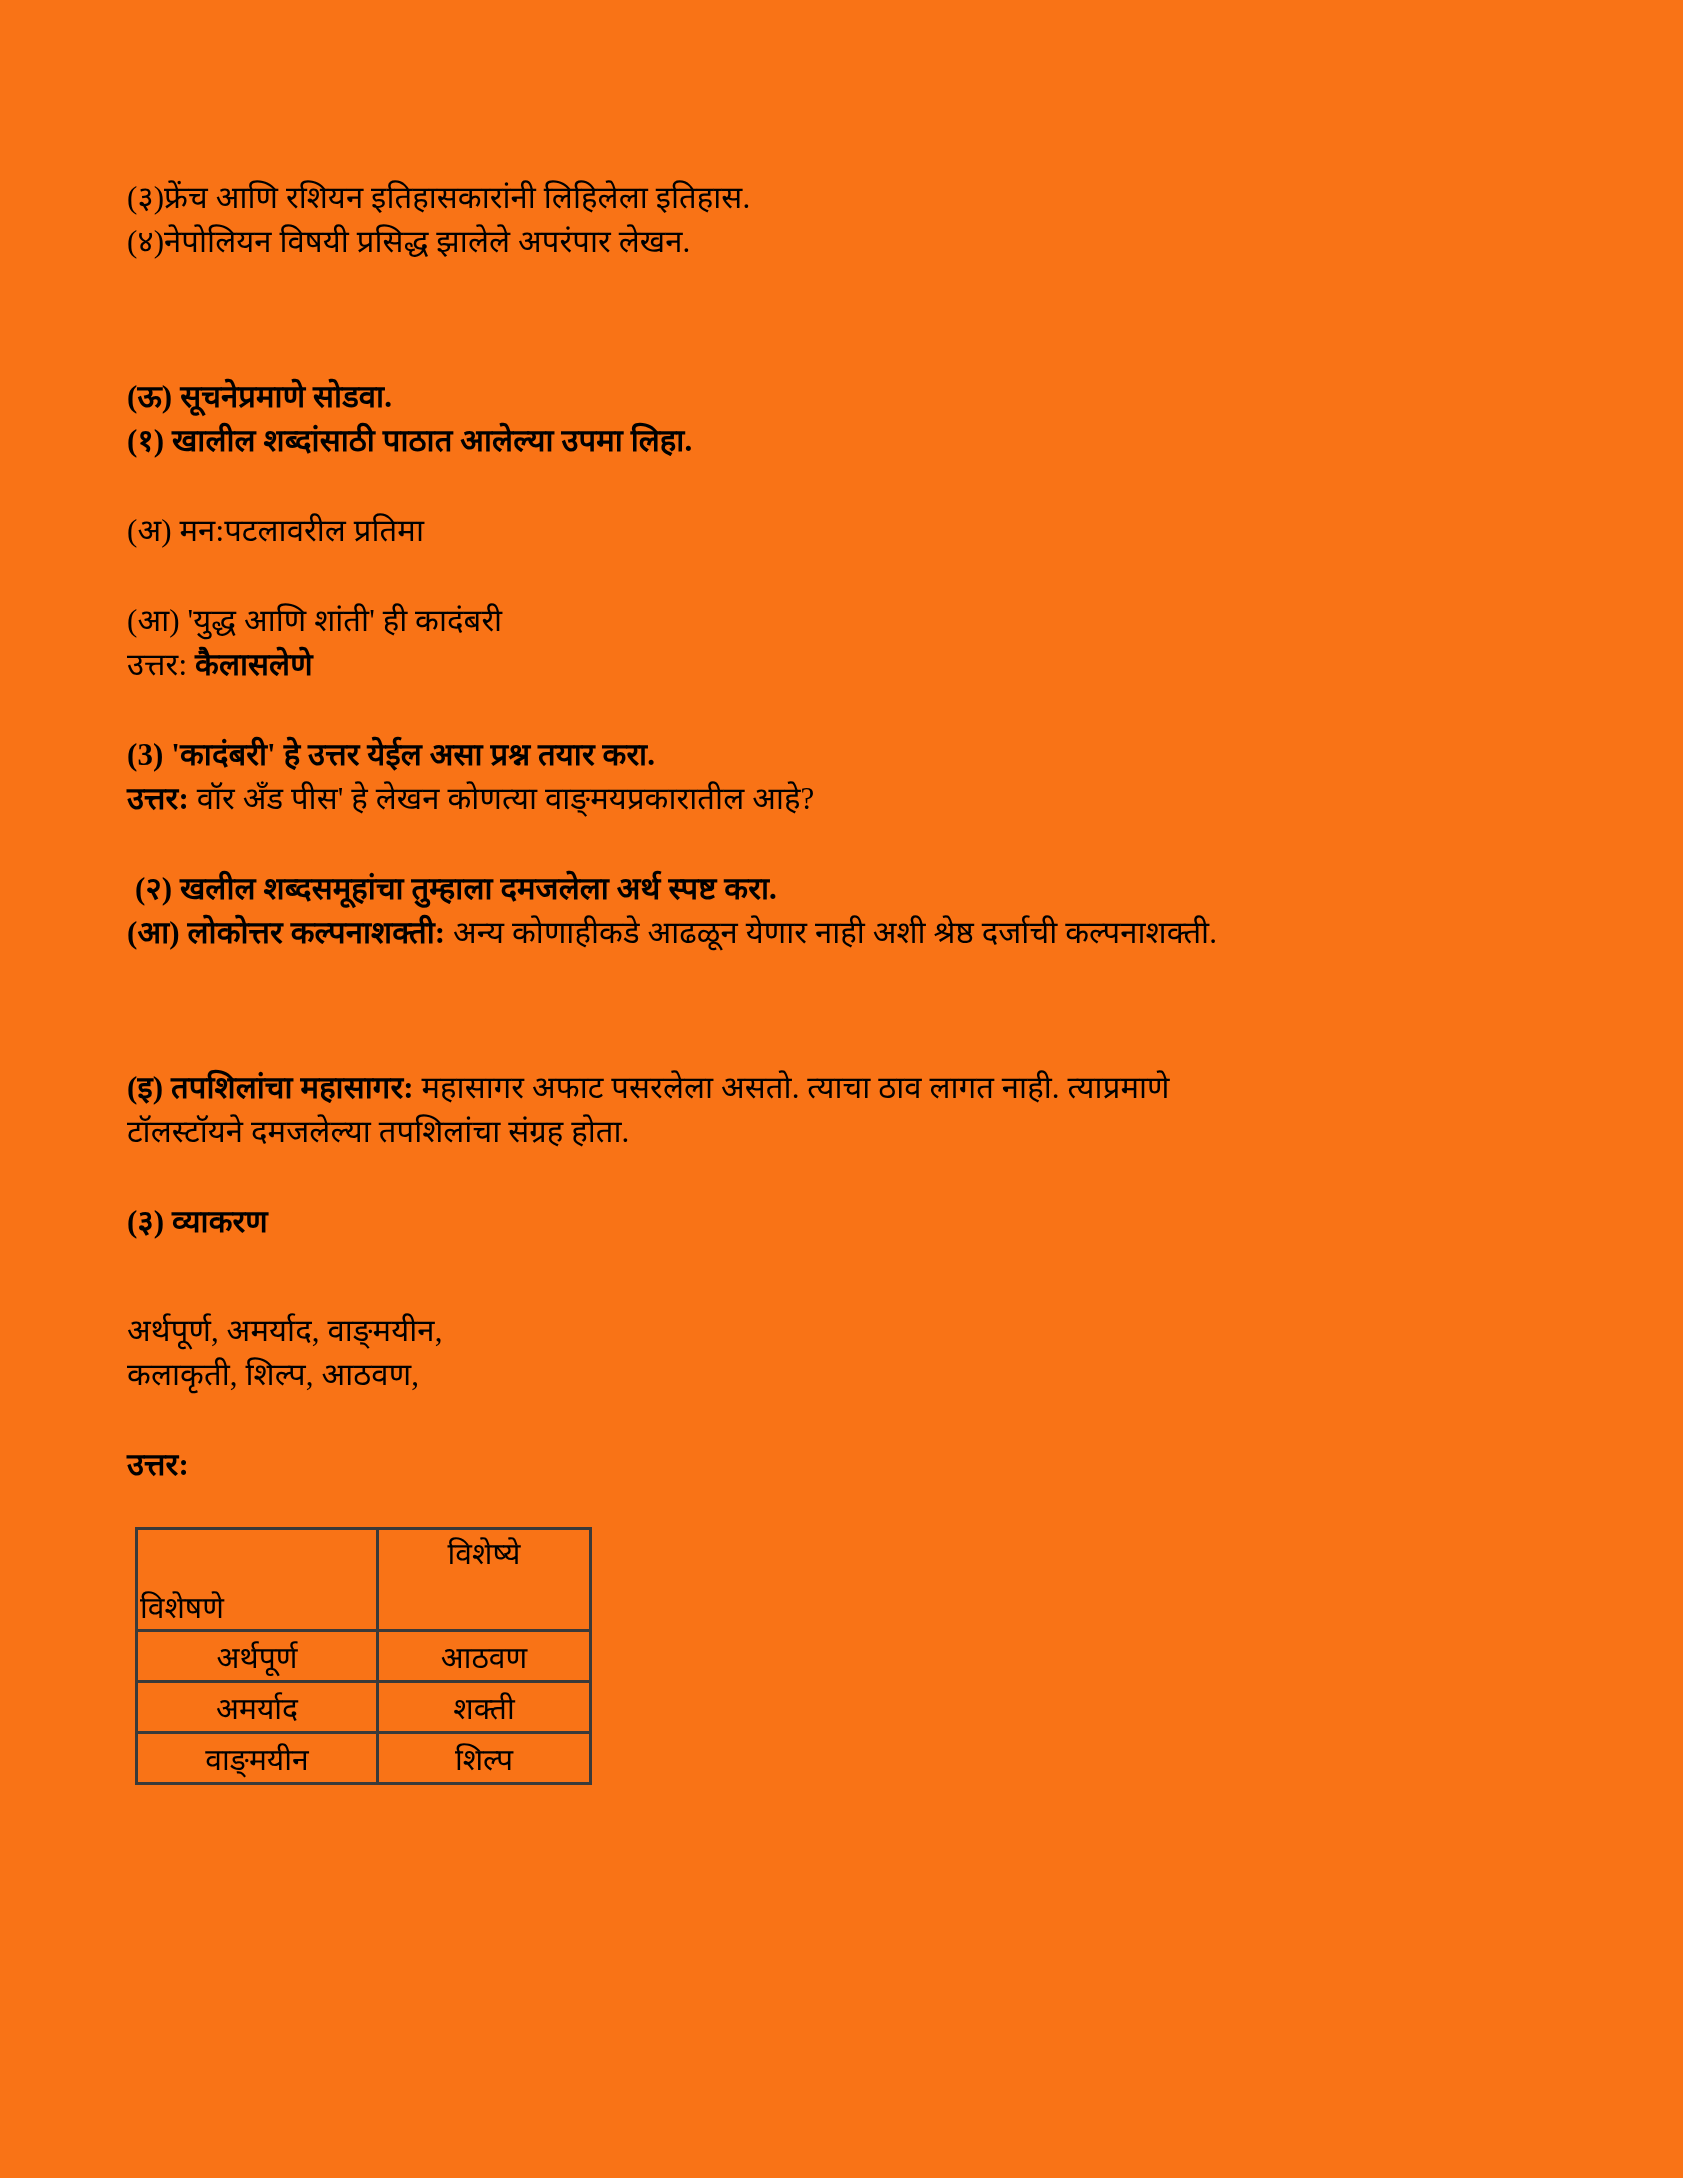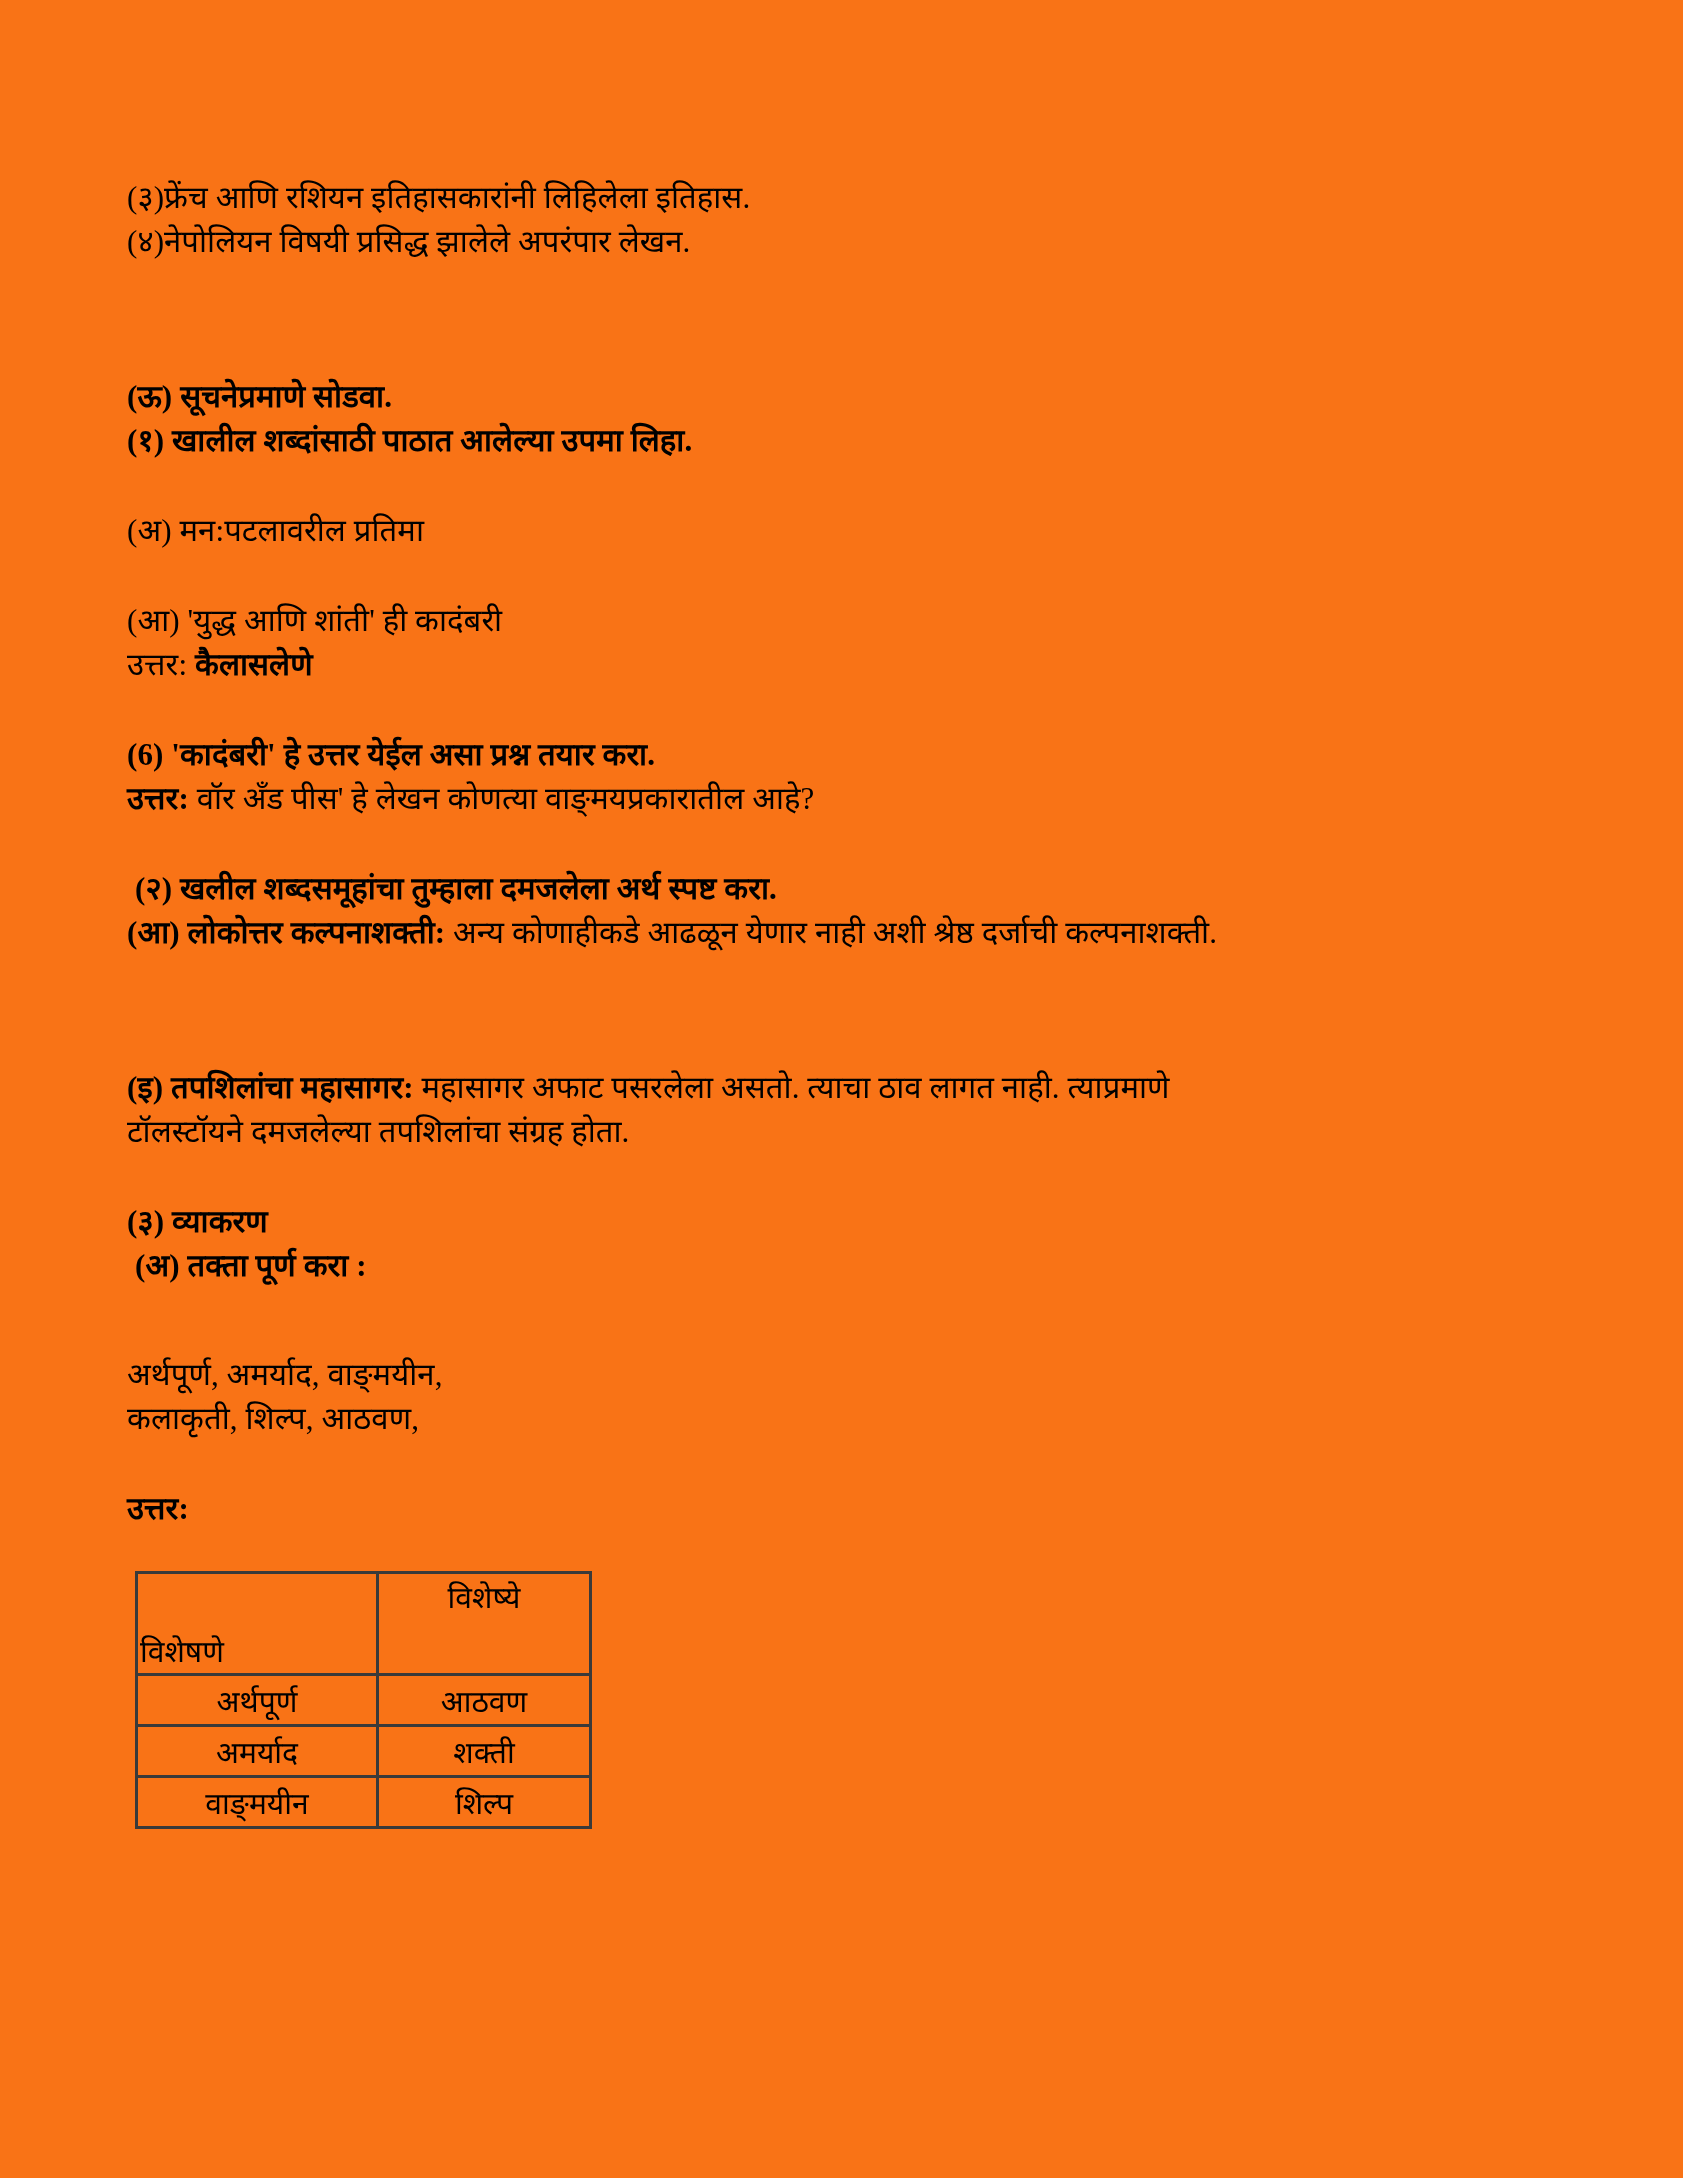--- a/index.html
+++ b/index.html
@@ -97,21 +97,21 @@
     <div class="gap-md"></div>
 
     <div class="ln">(आ) 'युद्ध आणि शांती' ही कादंबरी</div>
     <div class="ln">
       <span>उत्तर:</span>
       <span class="b">कैलासलेणे</span>
     </div>
 
     <div class="gap-md"></div>
 
-    <div class="ln b">(6) 'कादंबरी' हे उत्तर येईल असा प्रश्न तयार करा.</div>
+    <div class="ln b">(3) 'कादंबरी' हे उत्तर येईल असा प्रश्न तयार करा.</div>
     <div class="ln">
       <span class="b">उत्तर:</span>
       <span>वॉर अँड पीस' हे लेखन कोणत्या वाङ्‌मयप्रकारातील आहे?</span>
     </div>
 
     <div class="gap-md"></div>
 
     <div class="ln b indent1">(२) खलील शब्दसमूहांचा तुम्हाला दमजलेला अर्थ स्पष्ट करा.</div>
 
 
@@ -124,21 +124,20 @@
 
     <div class="ln">
       <span class="b">(इ) तपशिलांचा महासागर</span><span class="b">:</span>
       <span>महासागर अफाट पसरलेला असतो. त्याचा ठाव लागत नाही. त्याप्रमाणे</span>
     </div>
     <div class="ln">टॉलस्टॉयने दमजलेल्या तपशिलांचा संग्रह होता.</div>
 
     <div class="gap-md"></div>
 
     <div class="ln b">(३) व्याकरण</div>
-    <div class="ln b indent1">(अ) तक्ता पूर्ण करा :</div>
 
     <div class="gap-lg"></div>
 
     <div class="ln">अर्थपूर्ण, अमर्याद, वाङ्‌मयीन,</div>
     <div class="ln">कलाकृती, शिल्प, आठवण,</div>
 
     <div class="gap-md"></div>
 
     <div class="ln b">उत्तर:</div>
 

